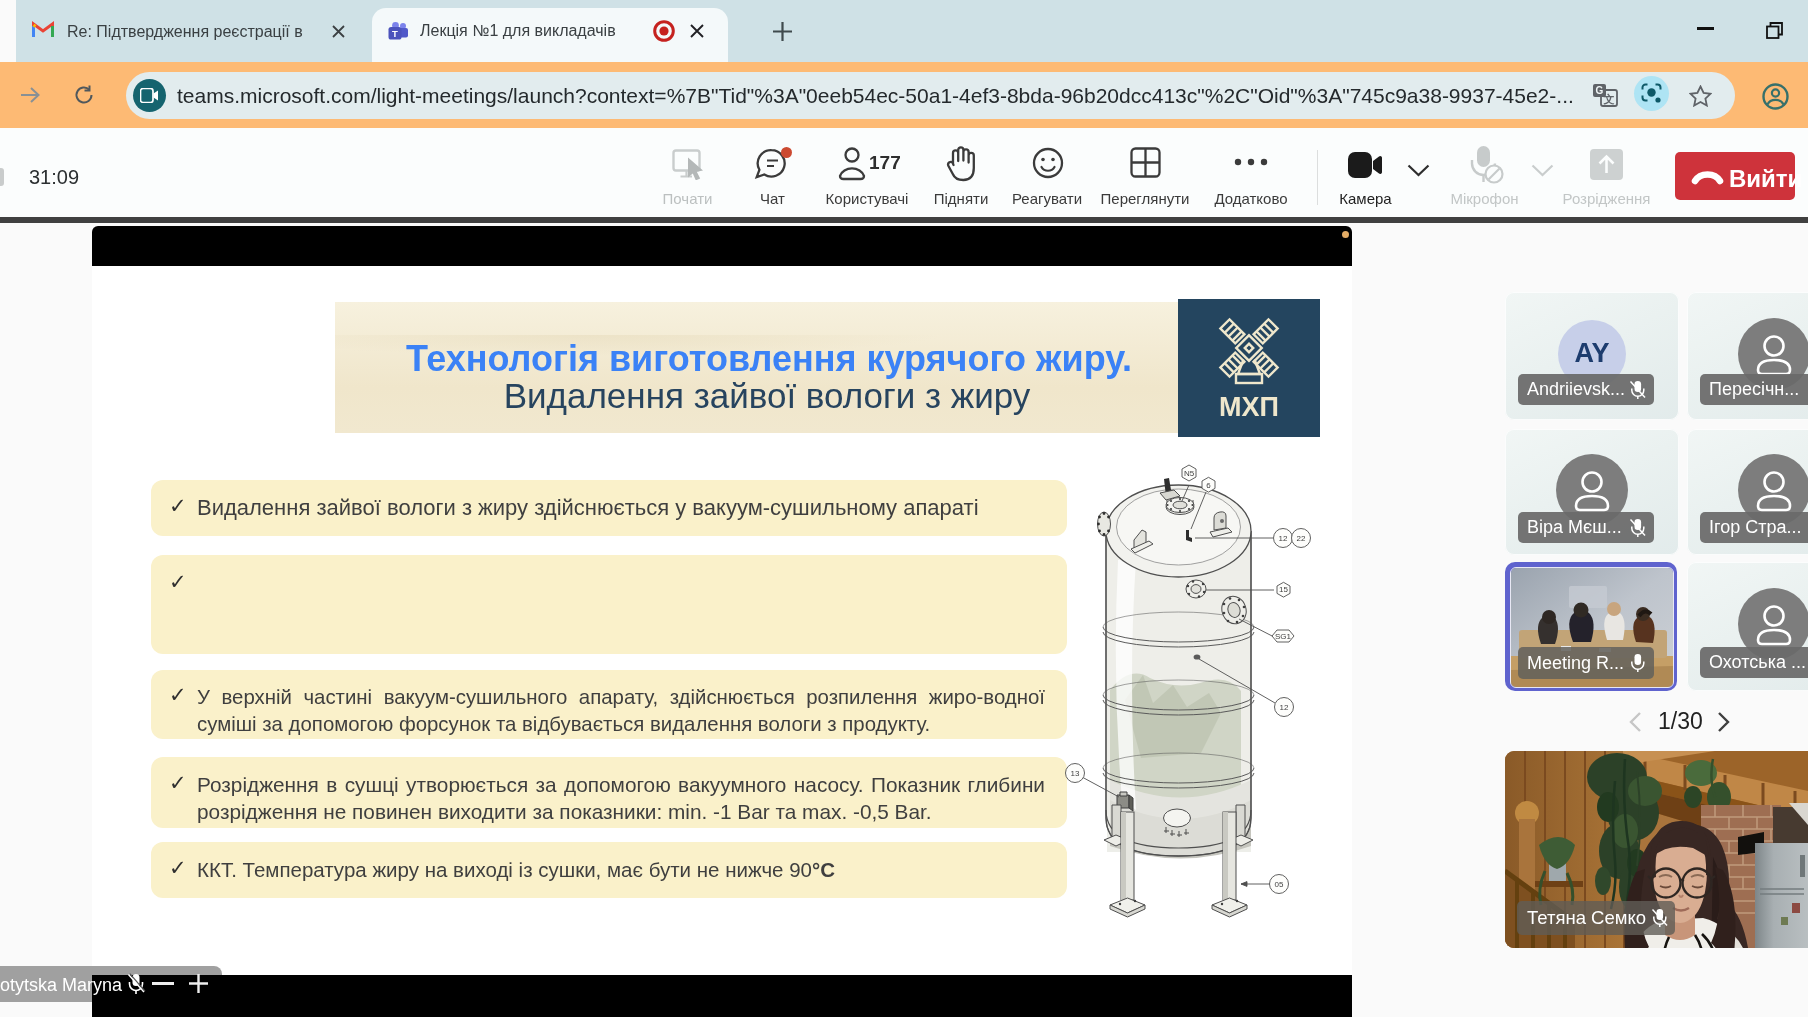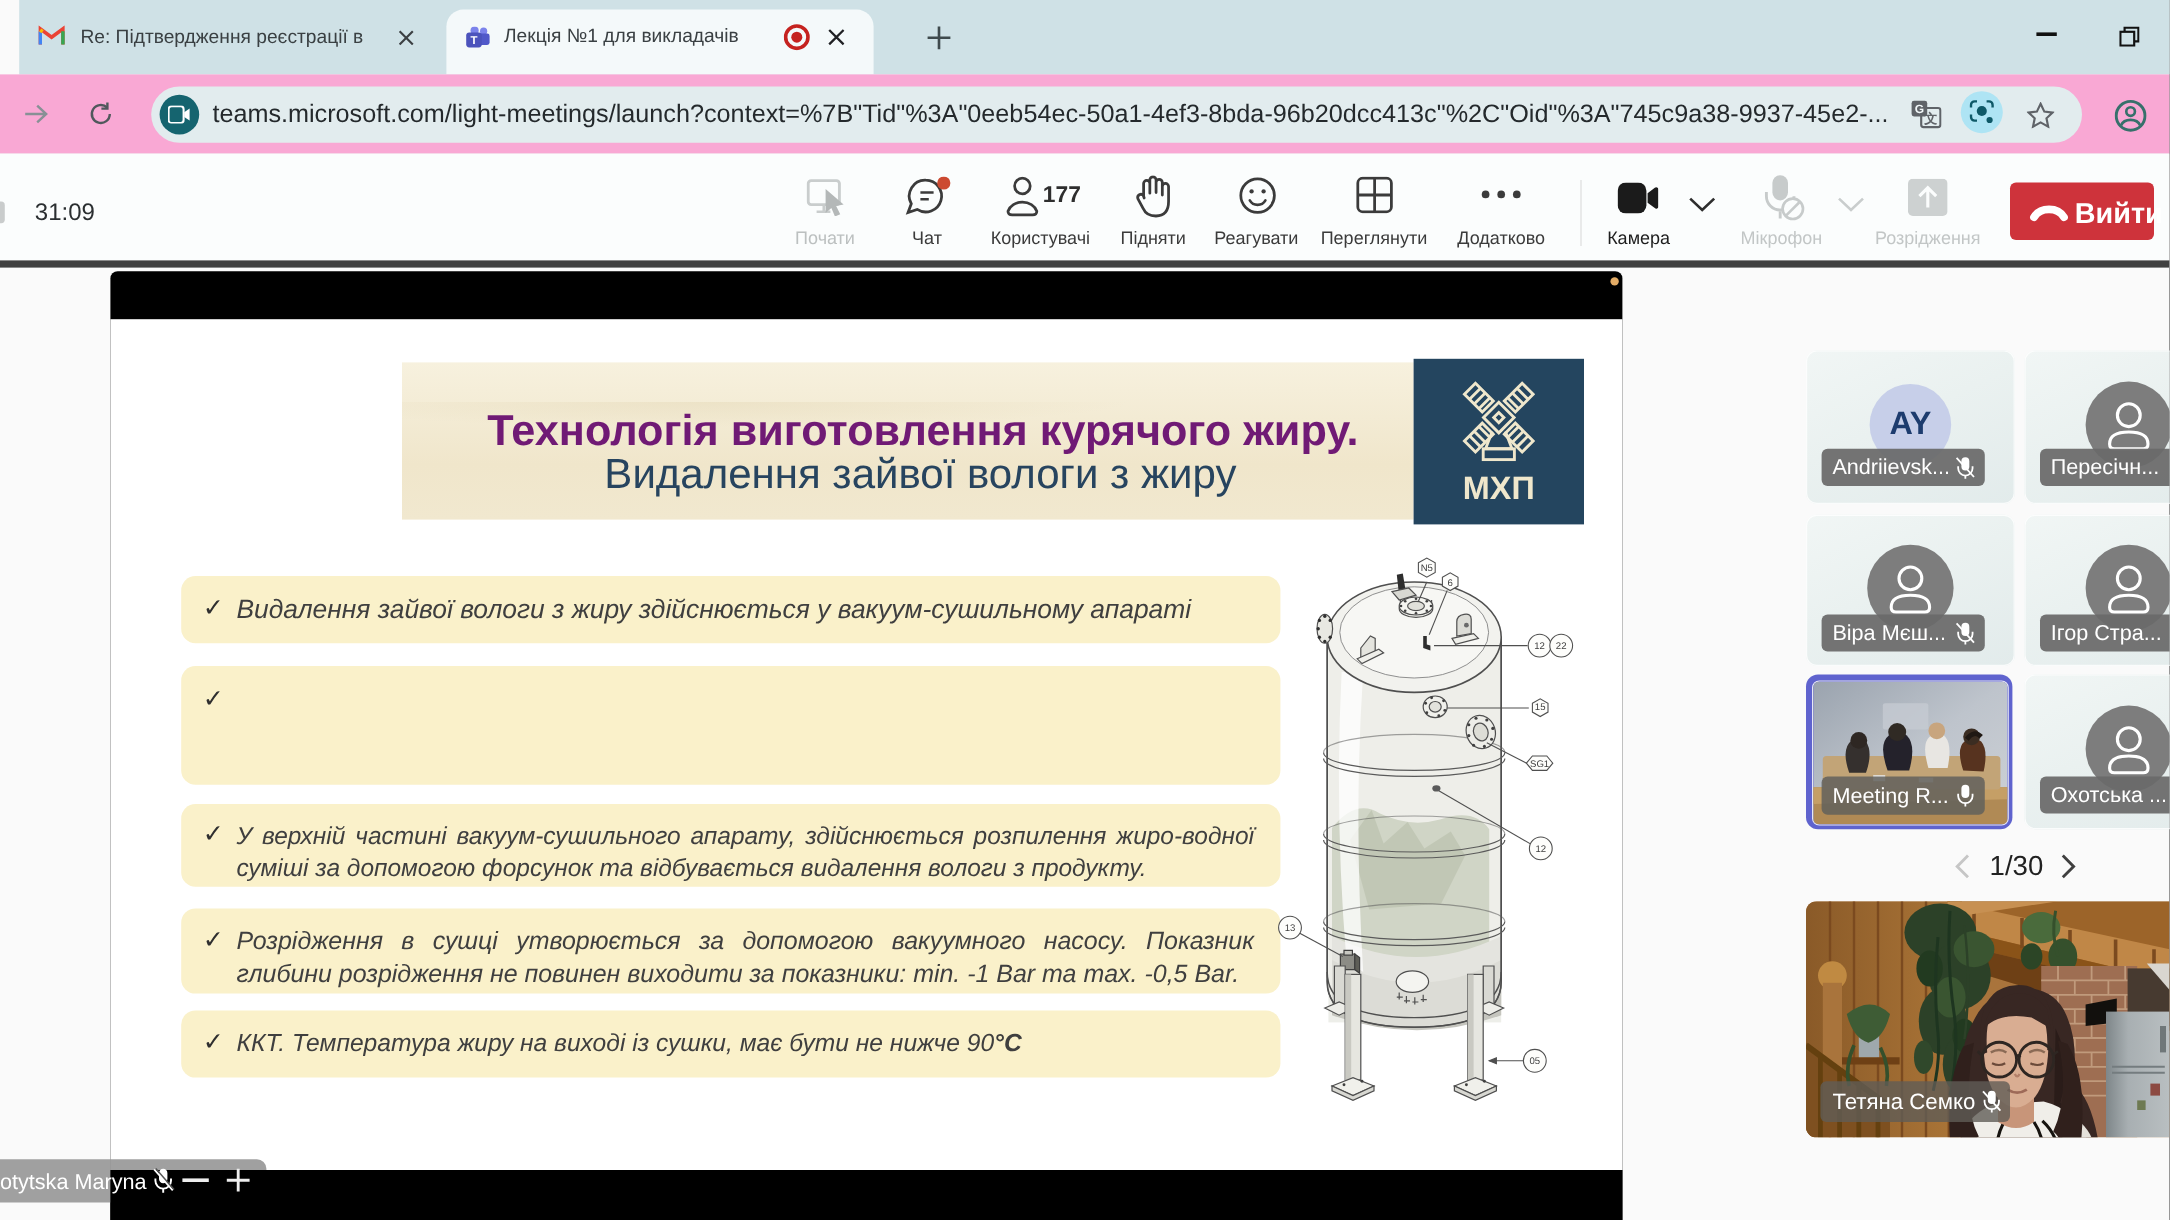--- a/index.html
+++ b/index.html
@@ -47,21 +47,21 @@
       <path d="M10.5 1 V20 M1 10.5 H20" stroke="#3F4A4D" stroke-width="2.2"></path>
     </svg>
 
   <div class="abs" style="left:1681px;top:27px;width:17px;height:2.5px;background:#111;"></div>
   <svg class="abs" style="left:1750px;top:22px" width="17" height="17" viewBox="0 0 17 17">
     <path d="M4.5 4.5 V1 H16 V12.5 H12.5" fill="none" stroke="#111" stroke-width="1.8"></path>
     <rect x="1" y="4.5" width="11.5" height="11.5" fill="none" stroke="#111" stroke-width="1.8"></rect>
   </svg>
 </div>
 
-<div class="abs" id="addrrow" style="left:0;top:62px;width:1808px;height:66px;background:#f9a8d4;box-shadow:0 1px 0 rgba(0,0,0,0.05);text-align:right;">
+<div class="abs" id="addrrow" style="left:0;top:62px;width:1808px;height:66px;background:#fdba74;box-shadow:0 1px 0 rgba(0,0,0,0.05);text-align:right;">
 
   <svg class="abs" style="left:20px;top:23px" width="20" height="20" viewBox="0 0 20 20">
     <path d="M1 10 H18 M11 3 L18.5 10 L11 17" fill="none" stroke="#889095" stroke-width="2"></path>
   </svg>
 
   <svg class="abs" style="left:74px;top:23px" width="20" height="20" viewBox="0 0 20 20">
     <path d="M17.5 10 a7.5 7.5 0 1 1 -2.2,-5.3" fill="none" stroke="#50585C" stroke-width="2"></path>
     <path d="M15.5 0.5 V5.5 H10.5" fill="none" stroke="#50585C" stroke-width="2"></path>
   </svg>
 
@@ -184,21 +184,21 @@
   </svg>
   <div class="abs" style="left:1729px;top:37px;font-size:24px;font-weight:bold;color:#fff;">Вийти</div>
 </div>
 
 <div class="abs" id="stage" style="left:92px;top:226px;width:1260px;height:791px;background:#000;border-radius:6px 6px 0 0;"></div>
 <div class="abs" id="slide" style="left:92px;top:266px;width:1260px;height:709px;background:#fff;"></div>
 <div class="abs" style="left:1342px;top:231px;width:7px;height:7px;border-radius:50%;background:#E3AC66;"></div>
 
 <div class="abs" style="left:335px;top:302px;width:843px;height:131px;background:linear-gradient(180deg,#F7F1DE 0%,#F3EBD4 35%,#F0E6CB 65%,#F1E8CF 100%);"></div>
 <div class="abs" style="left:335px;top:335px;width:843px;height:30px;background:radial-gradient(60% 100% at 30% 0%,rgba(222,208,170,0.35),rgba(222,208,170,0) 70%);"></div>
-<div class="abs" style="left:359px;top:340px;width:820px;text-align:center;font-size:36px;font-weight:bold;color:#701a75;line-height:38px;">Технологія виготовлення курячого жиру.</div>
+<div class="abs" style="left:359px;top:340px;width:820px;text-align:center;font-size:36px;font-weight:bold;color:#3b82f6;line-height:38px;">Технологія виготовлення курячого жиру.</div>
 <div class="abs" style="left:357px;top:379px;width:820px;text-align:center;font-size:35px;color:#27445F;line-height:34px;">Видалення зайвої вологи з жиру</div>
 
 <div class="abs" style="left:1178px;top:299px;width:142px;height:138px;background:#24455F;"></div>
 <svg class="abs" style="left:1210px;top:312px" width="78" height="112" viewBox="0 0 78 112">
   <g stroke="#EFE7CC" stroke-width="2.4" fill="none">
     <g transform="rotate(45 39 36)">
       <rect x="32.5" y="2" width="13" height="21"></rect>
       <path d="M32.5 8 H45.5 M32.5 13.5 H45.5 M32.5 19 H45.5"></path>
     </g>
     <g transform="rotate(-45 39 36)">
@@ -216,21 +216,21 @@
     <rect x="30" y="27" width="18" height="18" transform="rotate(45 39 36)"></rect>
     <rect x="36" y="33" width="6" height="6" transform="rotate(45 39 36)"></rect>
     <path d="M33.5 47.5 L28 62 H50 L44.5 47.5"></path>
     <rect x="26" y="62" width="26" height="9"></rect>
   </g>
   <text x="39" y="104" font-size="27" font-weight="bold" fill="#EFE7CC" text-anchor="middle" font-family="Liberation Sans">МХП</text>
 </svg>
 
 <style>
   .bx{position:absolute;left:151px;width:916px;background:#FAF1CA;border-radius:12px;}
-  .bt{position:absolute;left:46px;right:22px;font-size:22px;font-style:italic;color:#3F3F3F;line-height:26.5px;text-align:justify;}
+  .bt{position:absolute;left:46px;right:22px;font-size:22px;color:#3F3F3F;line-height:26.5px;text-align:justify;}
   .ck{position:absolute;left:18px;font-size:21px;color:#2F2F2F;font-style:normal;}
 </style>
 <div class="bx" style="top:480px;height:56px;">
   <div class="ck" style="top:14px;">✓</div>
   <div class="bt" style="top:15px;">Видалення зайвої вологи з жиру здійснюється у вакуум-сушильному апараті</div>
 </div>
 <div class="bx" style="top:555px;height:99px;">
   <div class="ck" style="top:15px;">✓</div>
 </div>
 <div class="bx" style="top:670px;height:69px;">

